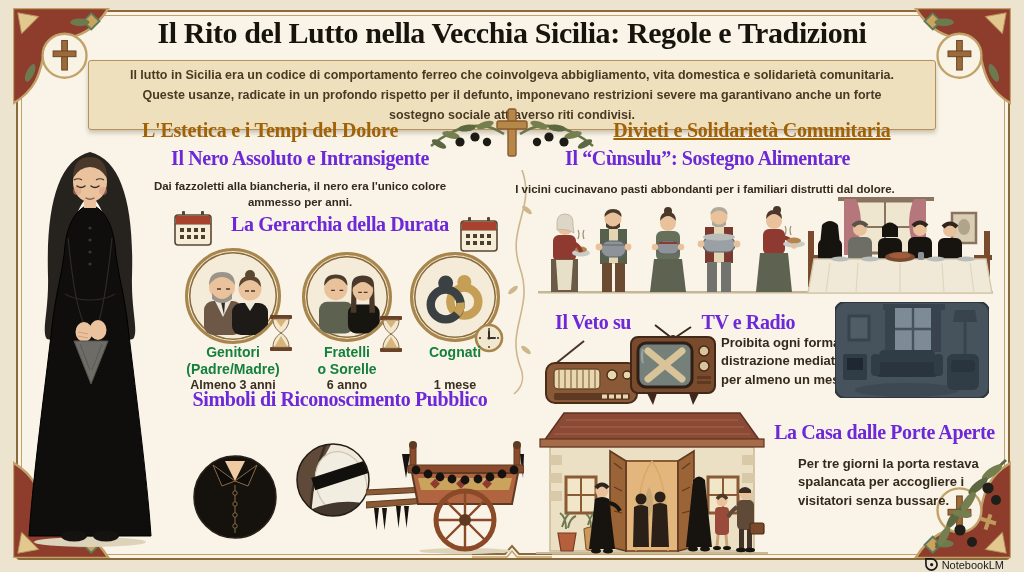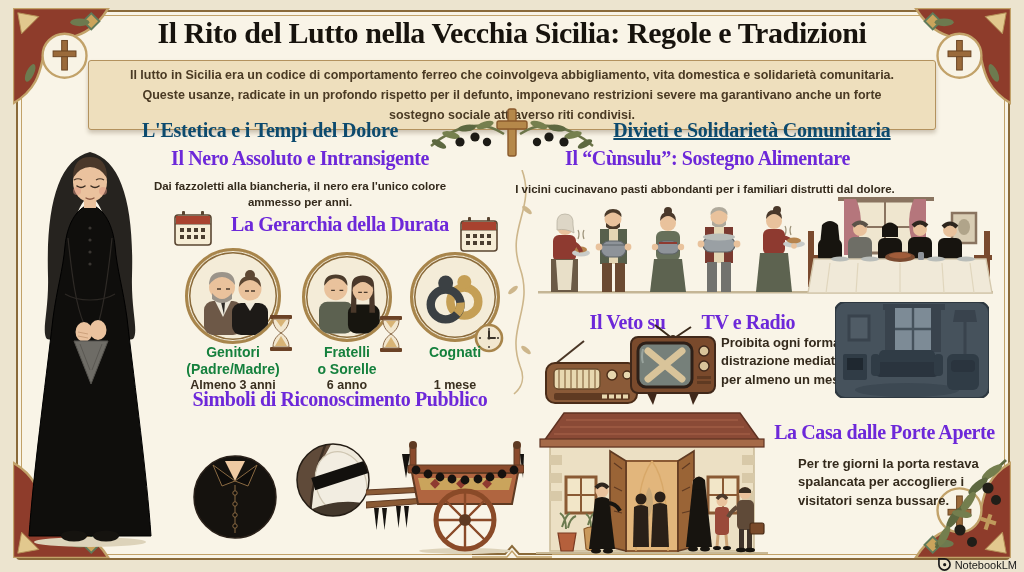--- a/index.html
+++ b/index.html
@@ -13,28 +13,28 @@
   .serif{font-family:"Liberation Serif","DejaVu Serif",serif;}
   .frame{left:16px;top:10px;width:990px;height:546px;background:#f9f4e7;border:2px solid #8a6a3a;border-radius:4px;}
   .frame-inner{position:absolute;inset:3px;border:1.5px solid #c2a269;border-radius:2px;}
   .page-title{left:0;top:16px;width:1024px;text-align:center;font-size:30px;font-weight:700;color:#17130d;letter-spacing:-0.4px;}
   .ribbon{left:88px;top:60px;width:848px;box-sizing:border-box;background:#eedfbd;border:1.5px solid #b3925e;border-radius:3px;
     color:#4a3a24;font-size:12.5px;font-weight:600;line-height:1.6;text-align:center;padding:4px 26px;
     box-shadow:0 3px 4px rgba(90,70,40,.28);}
   .ribbon::before,.ribbon::after{content:"";position:absolute;top:10px;width:20px;height:40px;background:#cfa96d;z-index:-1;}
   .ribbon::before{left:-13px;transform:skewY(18deg);}
   .ribbon::after{right:-13px;transform:skewY(-18deg);}
-  .sec-head{font-size:20px;font-weight:700;color:#0c4a6e;text-align:center;letter-spacing:-0.2px;}
+  .sec-head{font-size:20px;font-weight:700;color:#a16207;text-align:center;letter-spacing:-0.2px;}
   .sub-head{font-size:20px;font-weight:700;color:#6d28d9;text-align:center;letter-spacing:-0.4px;}
   .body-text{font-size:11.5px;font-weight:600;color:#342a1c;text-align:center;line-height:1.35;}
   .nowrap{white-space:nowrap;}
   .medallion{border-radius:50%;background:#f4ecd8;border:3px solid #a8854b;box-shadow:inset 0 0 0 1px #f4ecd8, inset 0 0 0 2.5px #8a6a3a;box-sizing:border-box;overflow:hidden;}
   .mname{font-size:14px;font-weight:700;color:#15803d;text-align:center;line-height:1.22;height:36px;}
   .mdur{font-size:12.5px;font-weight:600;color:#3a2f20;text-align:center;}
-  .veto-head{display:flex;justify-content:flex-end;gap:36px;}
+  .veto-head{display:flex;justify-content:space-between;gap:36px;}
   .left-body{font-size:13px;font-weight:600;color:#342a1c;line-height:1.42;text-align:left;}
   .badge{display:flex;align-items:center;gap:4px;font-size:11px;font-weight:500;color:#1a1a1a;}
   svg{display:block;}
 </style>
 </head>
 <body>
 
 <div class="abs frame">
     <div class="frame-inner"></div>
   </div>
@@ -602,19 +602,19 @@
   <circle cx="62" cy="32" r="5.6" fill="#201e18"></circle>
   <circle cx="70" cy="44" r="5" fill="#201e18"></circle>
   <circle cx="34" cy="74" r="5.6" fill="#201e18"></circle>
   <circle cx="46" cy="86" r="5" fill="#201e18"></circle>
   <g transform="rotate(18 62 66)" fill="#c09a5c">
       <rect x="60" y="58" width="4" height="16"></rect>
       <rect x="54" y="63" width="16" height="4"></rect>
     </g>
 </svg>
 
-<div class="abs badge" style="right:7px;bottom:1px;">
+<div class="abs badge" style="right:20px;bottom:1px;">
   <svg width="13" height="13" viewBox="0 0 14 14">
     <path d="M7 1 A6 6 0 1 1 1 7 L1 1 Z" fill="none" stroke="#1a1a1a" stroke-width="1.8"></path>
     <circle cx="7.2" cy="7.2" r="1.7" fill="#1a1a1a"></circle>
   </svg>
   <span>NotebookLM</span>
 </div>
 
 </body></html>

